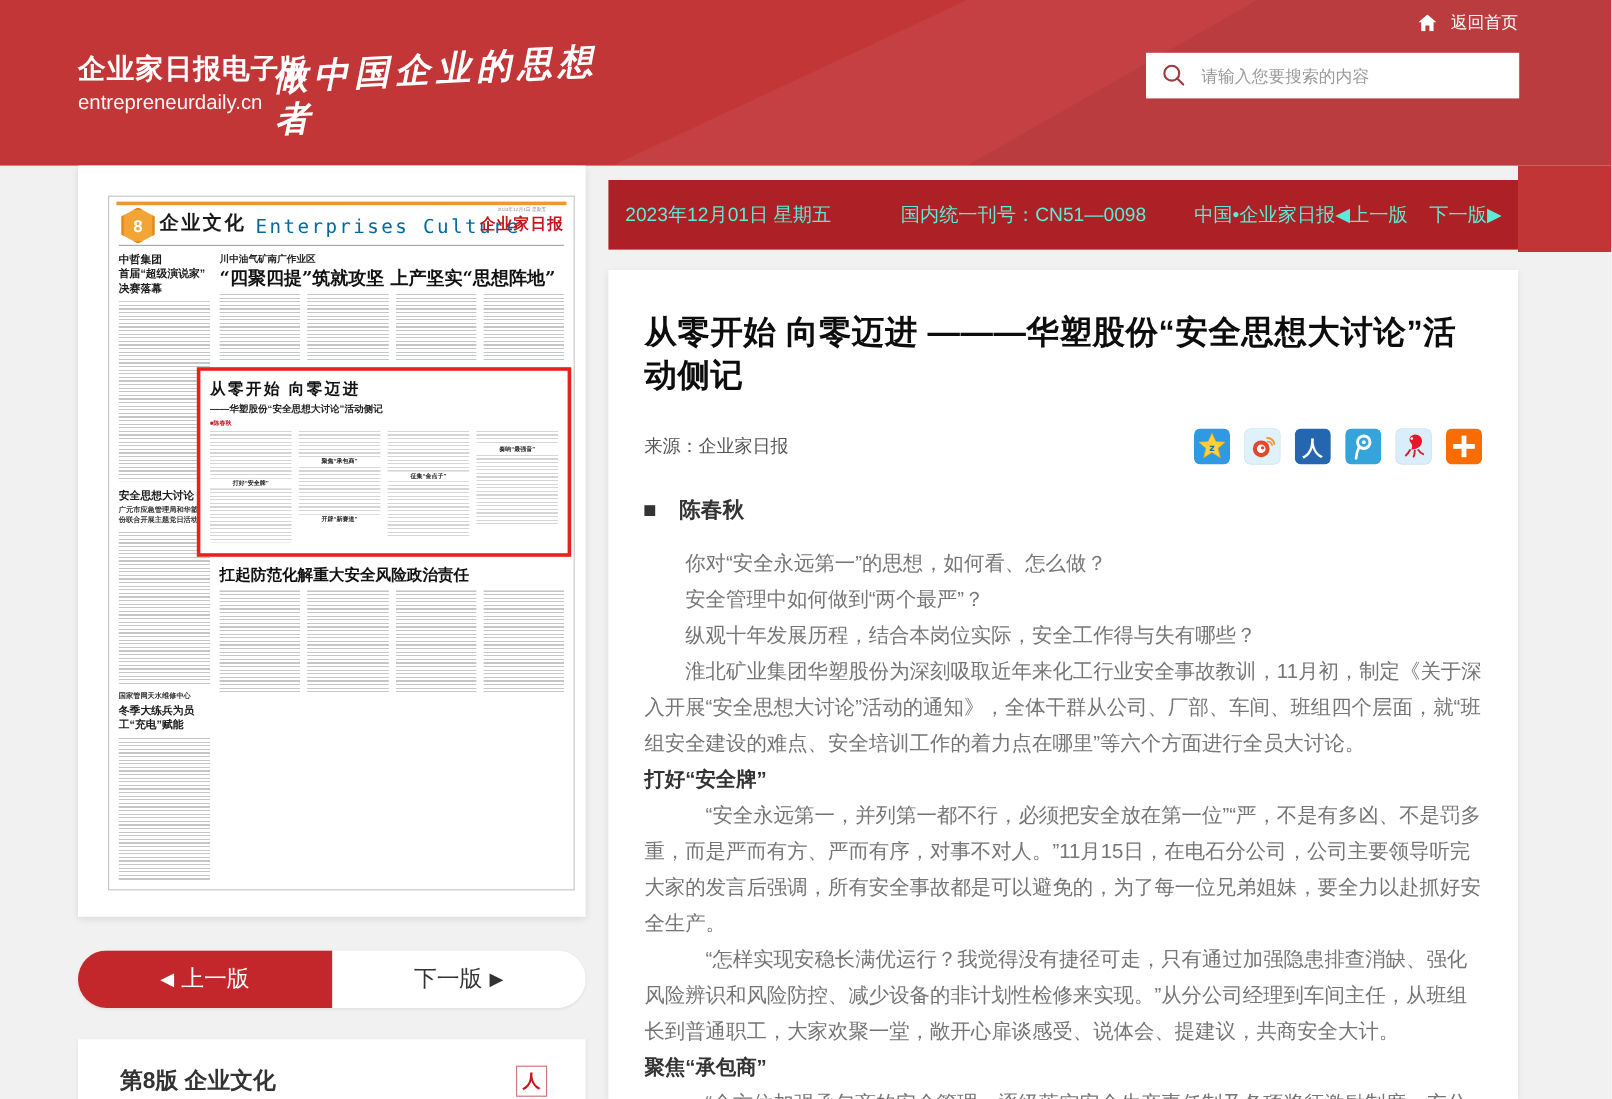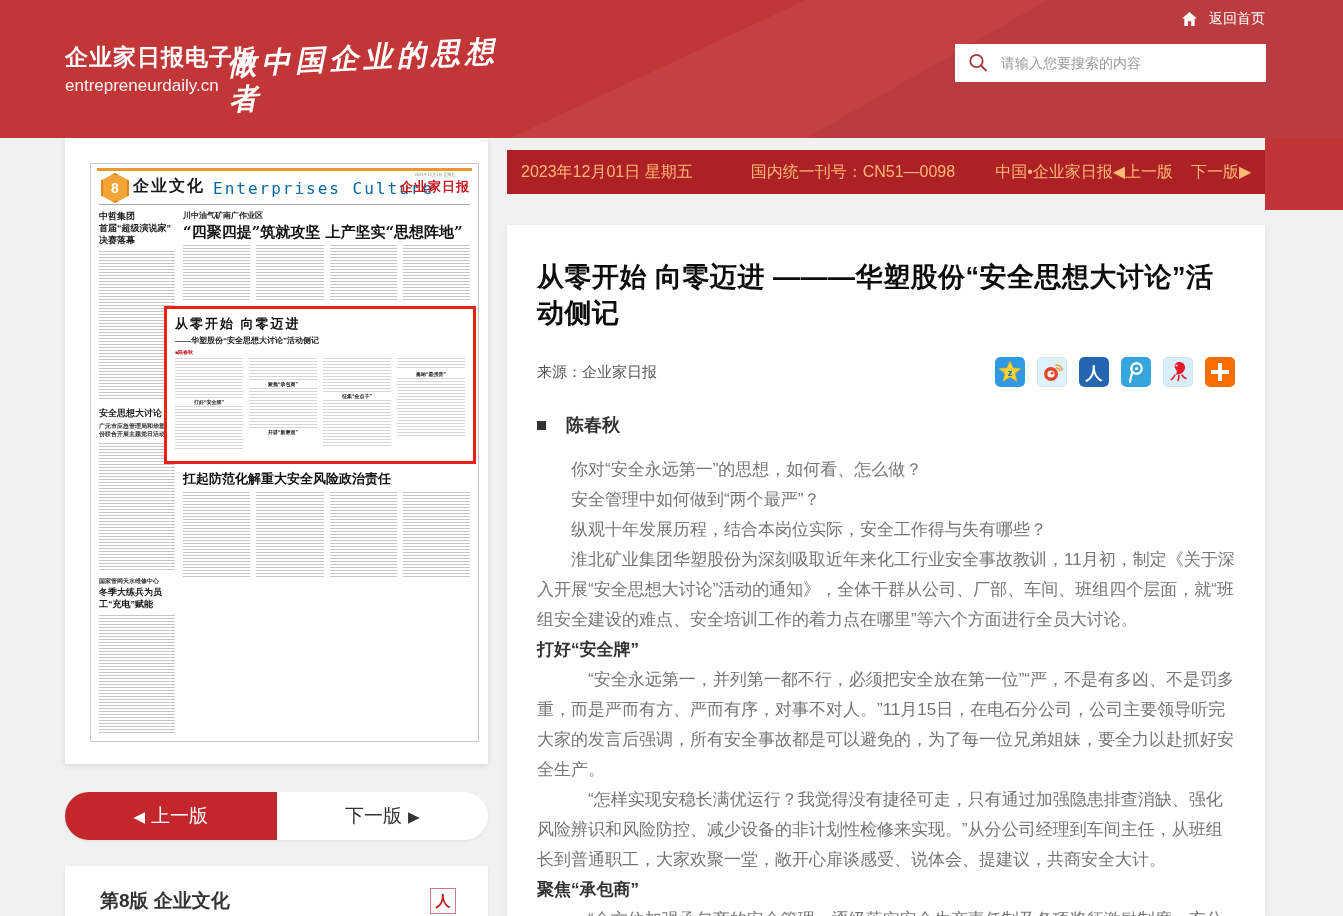--- a/index.html
+++ b/index.html
@@ -19,21 +19,21 @@
        font-family:"DejaVu Serif","Liberation Serif",serif;font-style:italic;letter-spacing:5px;
        transform:rotate(-3deg);line-height:1.2;}
   .home-link{position:absolute;right:78px;top:10px;color:#fff;font-size:14px;display:flex;align-items:center;gap:12px;cursor:pointer;}
   .search-box{position:absolute;left:955px;top:44px;width:311px;height:38px;background:#fff;display:flex;align-items:center;}
   .search-box .mag{margin:0 10px 0 12px;flex:0 0 auto;}
   .search-input{border:0;outline:none;flex:1;font-size:14px;color:#333;background:transparent;height:100%;
        font-family:"Liberation Sans","DejaVu Sans",sans-serif;}
   .search-input::placeholder{color:#9a9a9a;}
 
   
-  .issue-bar{position:absolute;left:507px;top:150px;width:758px;height:44px;background:#ad2025;color:#fdba74;
+  .issue-bar{position:absolute;left:507px;top:150px;width:758px;height:58px;background:#ad2025;color:#5eead4;
        display:flex;align-items:center;font-size:16px;}
   .issue-bar .seg{margin-left:14px;white-space:nowrap;}
   .issue-bar .vdiv{width:1px;height:24px;background:rgba(255,255,255,.85);margin:0 18px 0 26px;}
   .issue-nav{margin-left:auto;margin-right:16px;display:flex;gap:18px;font-size:16px;}
   .issue-nav span{cursor:pointer;white-space:nowrap;}
   .corner-block{position:absolute;left:1265px;top:138px;width:78px;height:72px;background:#c23537;}
 
   
   .thumb-panel{position:absolute;left:65px;top:138px;width:423px;height:626px;background:#fff;
        box-shadow:0 2px 6px rgba(0,0,0,.10);}

